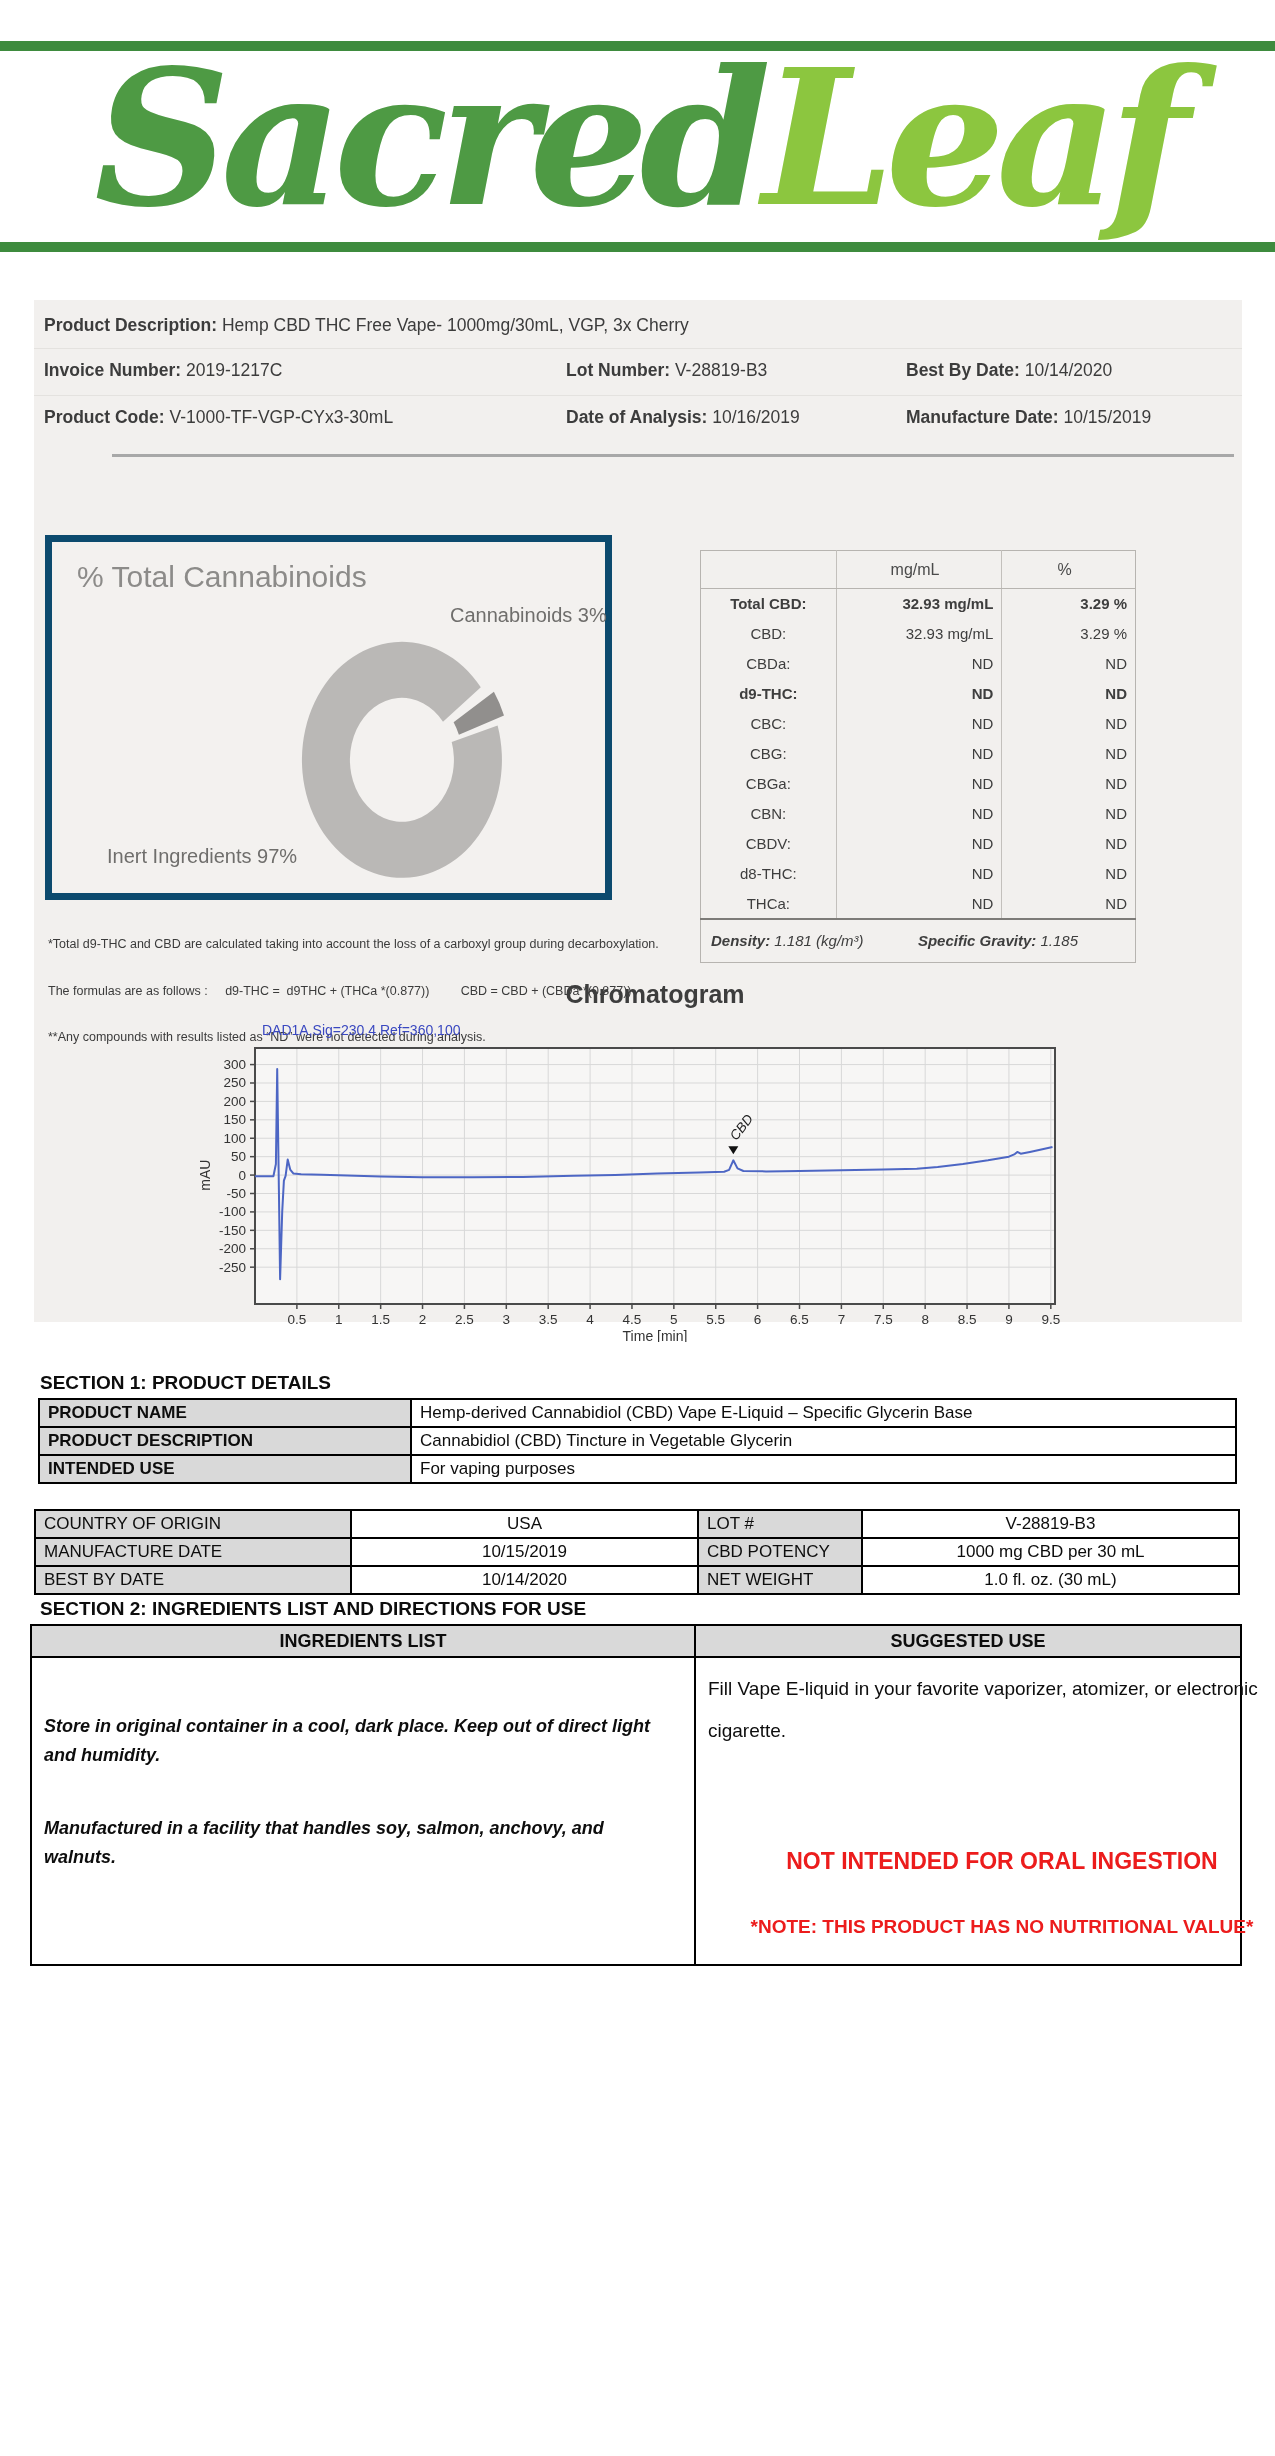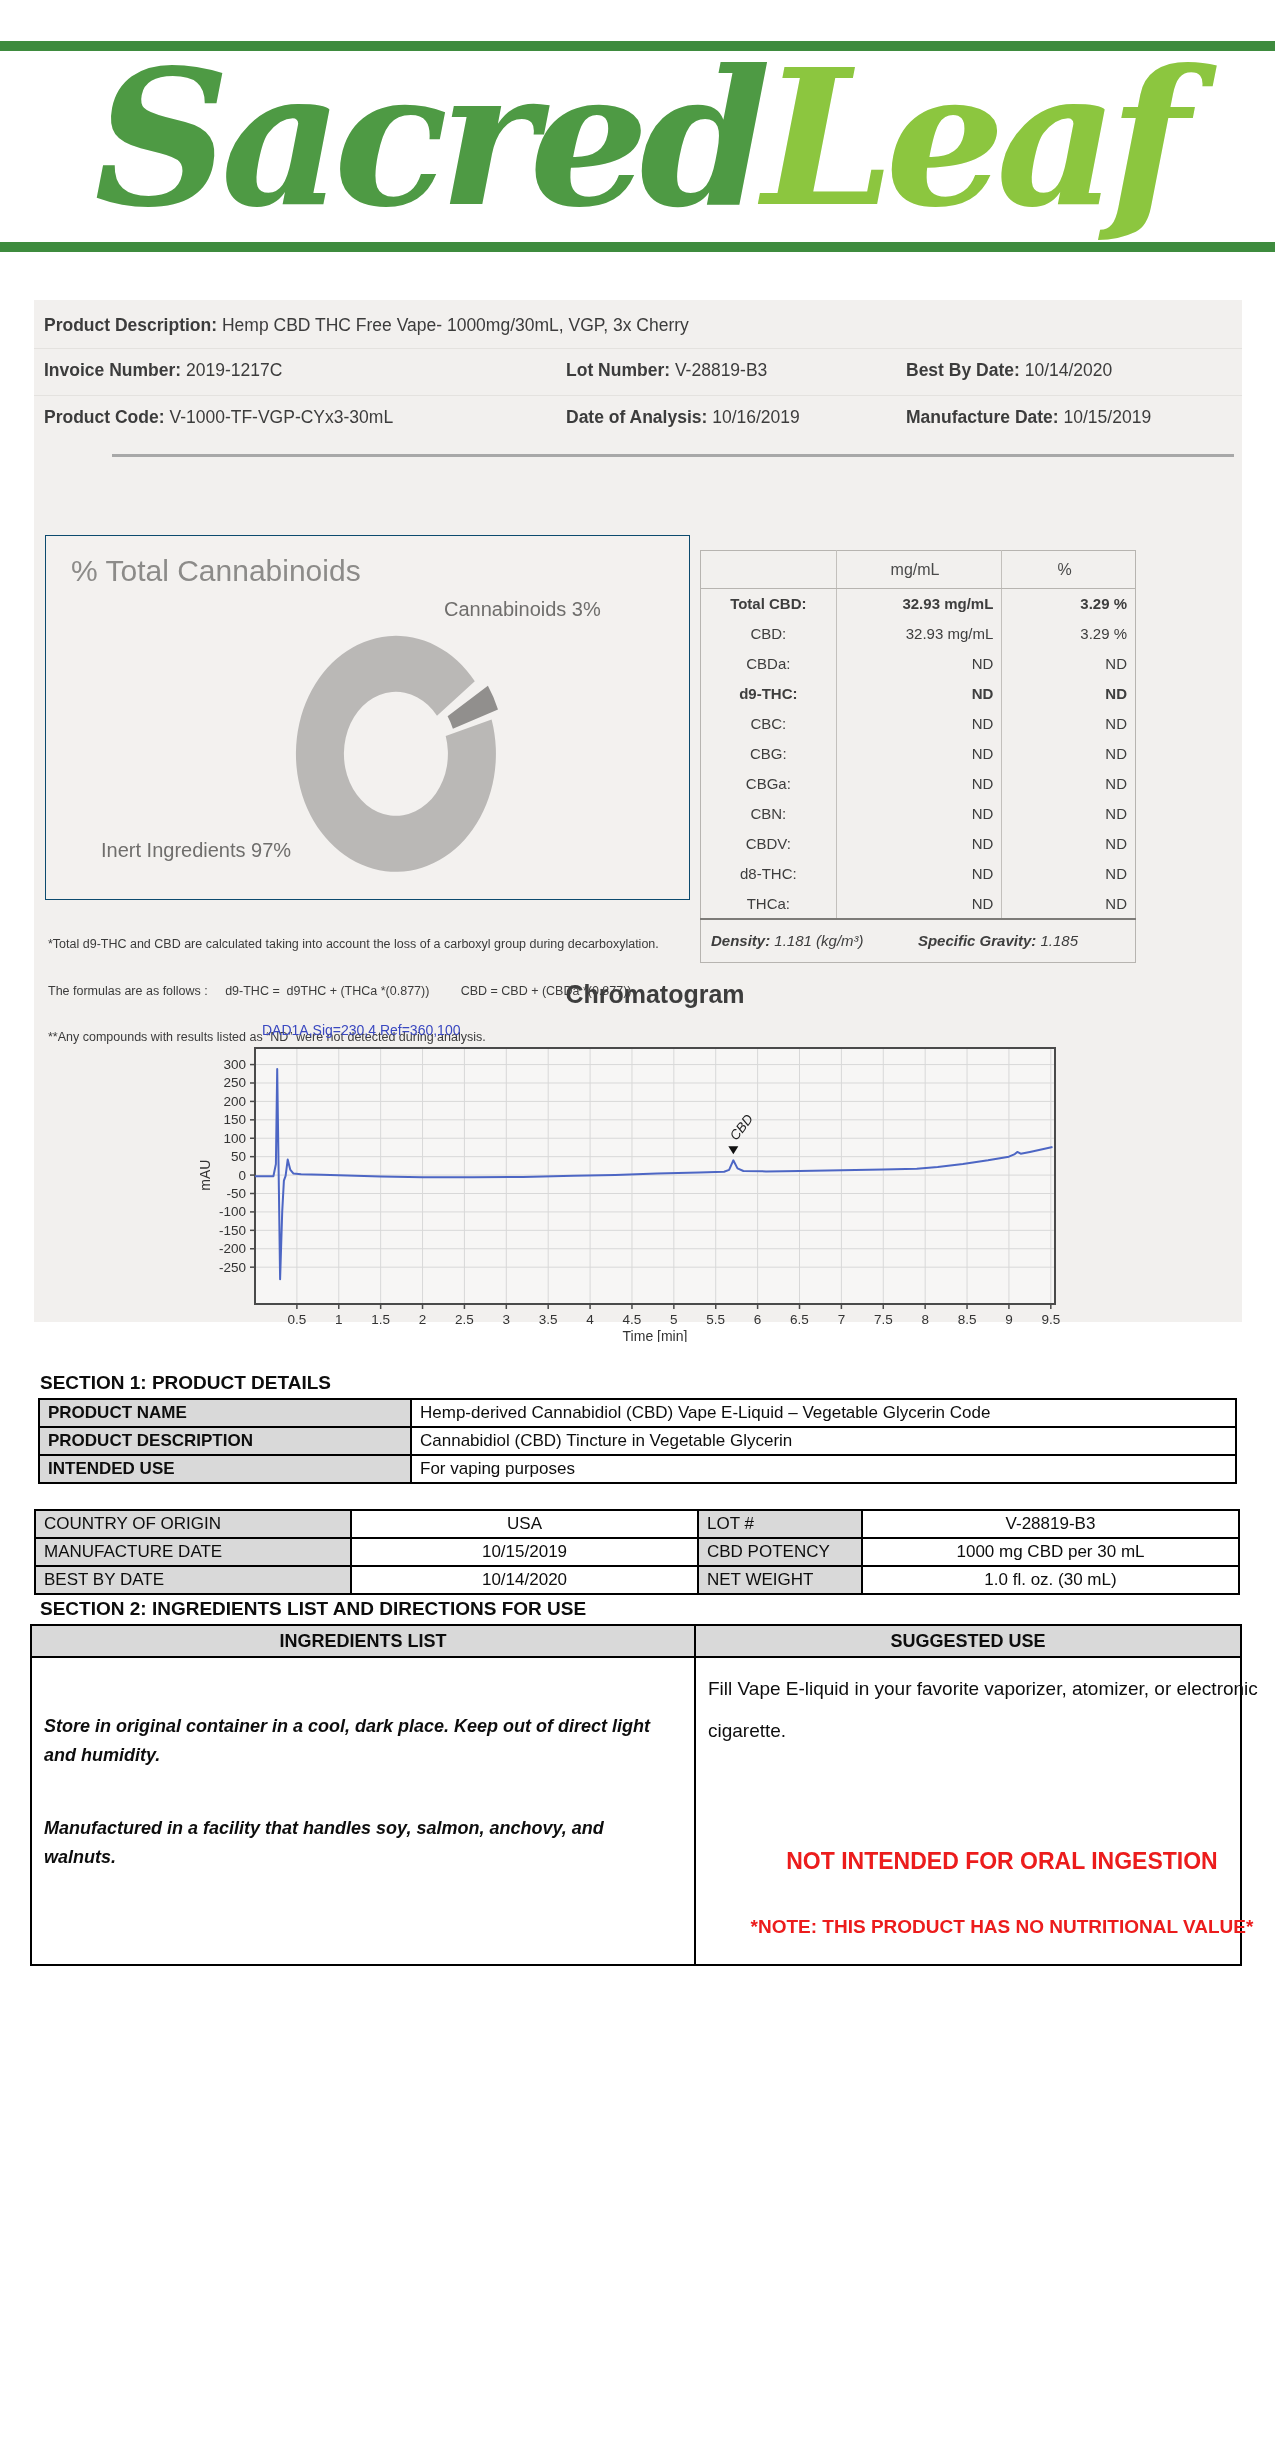--- a/index.html
+++ b/index.html
@@ -20,22 +20,22 @@
   .info-row b { font-weight:bold; }
   .info-sep { position:absolute; left:0; width:1208px; height:1px; background:#e4e2df; }
   .info-cell { position:absolute; top:12px; white-space:nowrap; }
 
   .rule { position:absolute; background:#a8a8a8; }
 
   .potency-title { position:absolute; left:60px; top:477px; width:1070px; text-align:center;
     font-size:23px; font-weight:bold; color:#454545; }
 
   
-  .chart-panel { position:absolute; left:45px; top:535px; width:645px; height:365px;
-    background:#f3f1ef; border:1px solid #0c4a6e; }
+  .chart-panel { position:absolute; left:45px; top:535px; width:567px; height:365px;
+    background:#f3f1ef; border:7px solid #0c4a6e; }
   .chart-title { position:absolute; left:25px; top:18px; font-size:30px; color:#8c8b89; }
   .donut-label { position:absolute; font-size:20px; color:#6f6e6c; white-space:nowrap; }
   .footnote { position:absolute; left:48px; width:620px; font-size:12.5px; line-height:15.5px;
     color:#3b3b3b; white-space:pre-wrap; }
 
   
   .potency-table-wrap { position:absolute; left:700px; top:550px; width:436px; }
   table.potency { width:100%; border-collapse:collapse; border:1px solid #b7b4b0;
     font-size:15px; color:#3e3e3e; }
   table.potency th { font-weight:normal; font-size:16px; color:#4a4a4a; height:38px;
@@ -340,21 +340,21 @@
   <div class="sec-heading" style="left:40px;top:1372px;">SECTION 1:  PRODUCT DETAILS</div>
 
   <table class="doc abs" style="left:38px;top:1398px;width:1199px;">
     <colgroup>
         <col style="width:372px;">
         <col>
       </colgroup>
     <tbody id="details-body">
         <tr>
           <td class="lab">PRODUCT NAME</td>
-          <td>Hemp-derived Cannabidiol (CBD) Vape E-Liquid – Vegetable Glycerin Code</td>
+          <td>Hemp-derived Cannabidiol (CBD) Vape E-Liquid – Specific Glycerin Base</td>
         </tr>
         <tr>
           <td class="lab">PRODUCT DESCRIPTION</td>
           <td>Cannabidiol (CBD) Tincture in Vegetable Glycerin</td>
         </tr>
         <tr>
           <td class="lab">INTENDED USE</td>
           <td>For vaping purposes</td>
         </tr>
       </tbody>

